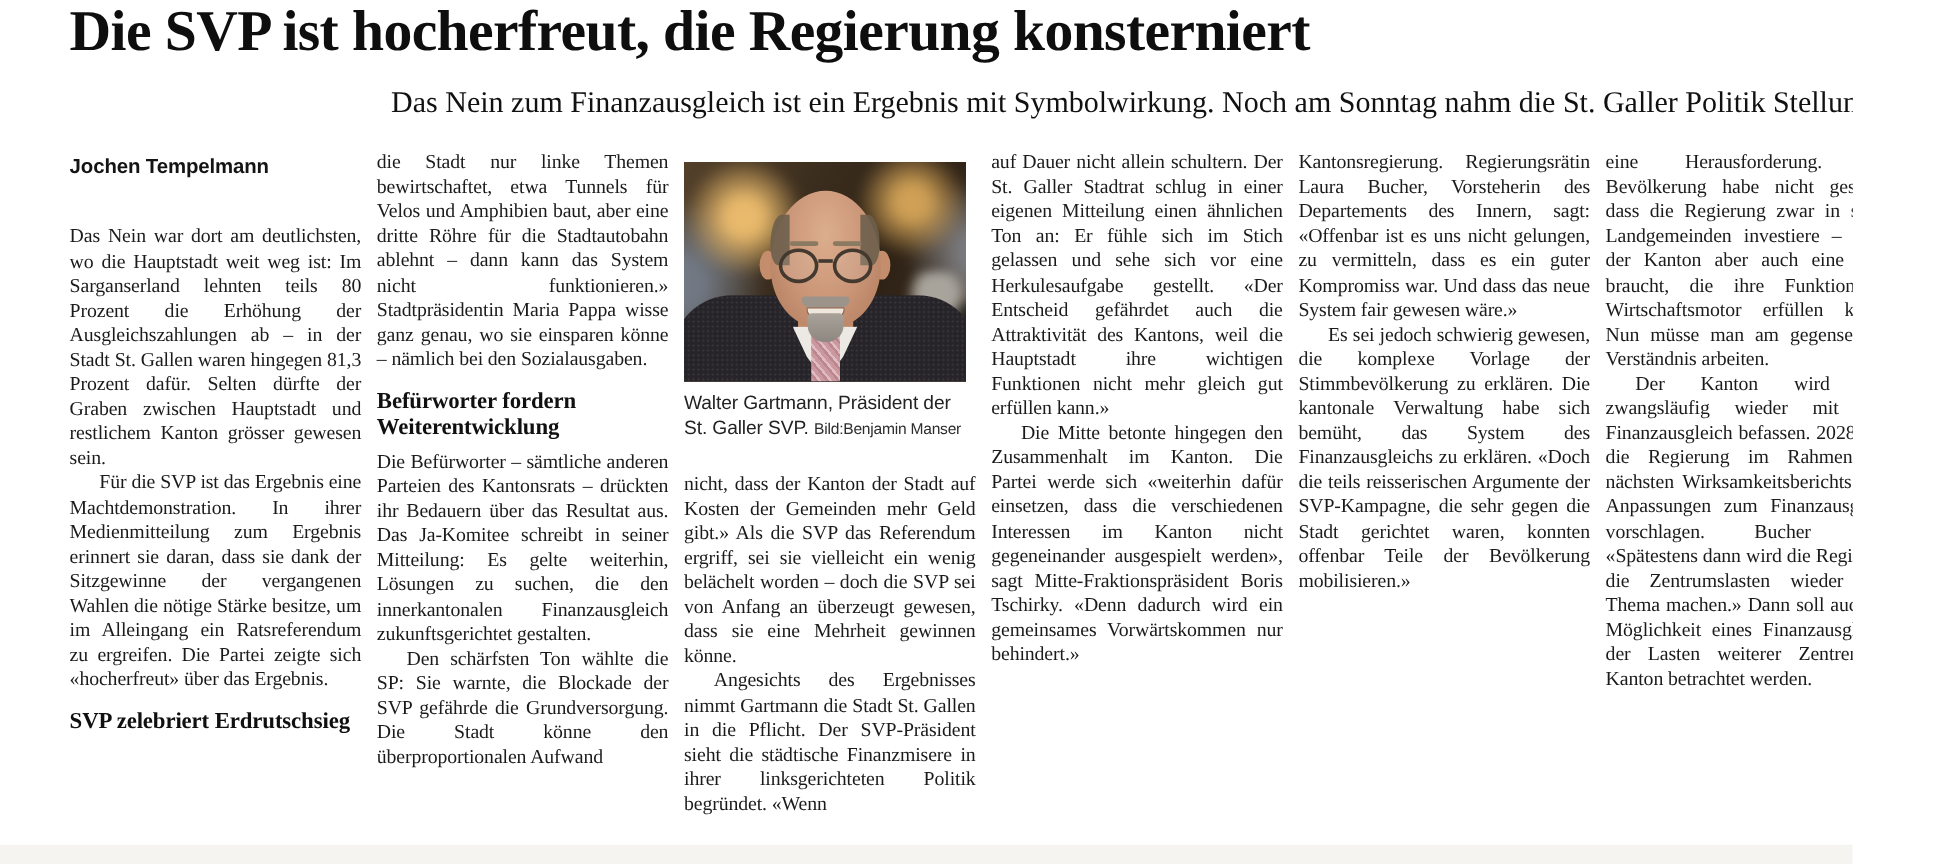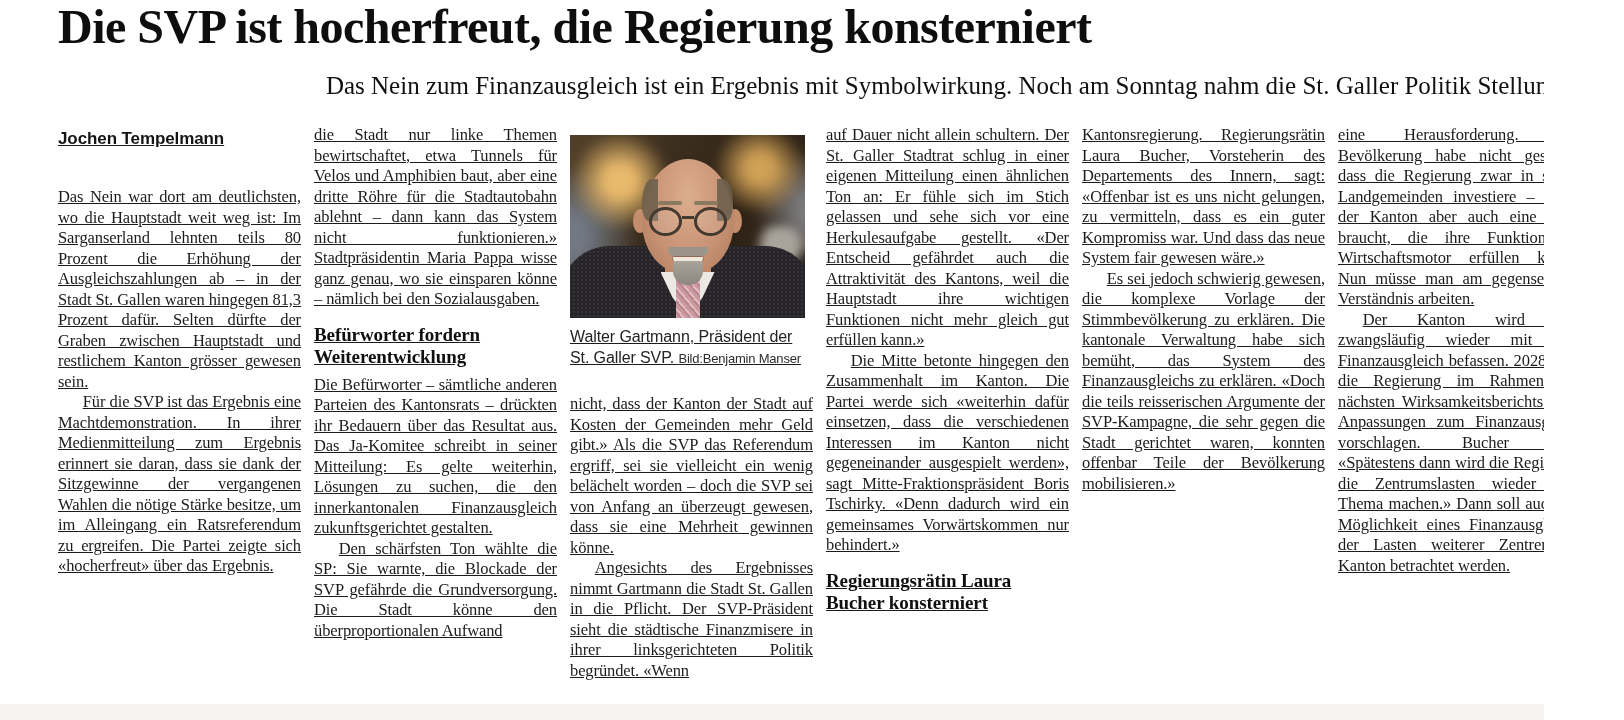--- a/index.html
+++ b/index.html
@@ -18,21 +18,21 @@
     position:absolute; left:67px; top:72px; width:1500px;
     font:400 25px/1.15 "Liberation Serif", serif; color:#111;text-align:right;
   }
   .columns{
     position:absolute; left:58px; top:125px; width:1523px; height:575px;
     display:flex; column-gap:13px; overflow:hidden;
   }
   .col{
     width:243px; flex:0 0 243px;
     font:400 16.5px/20.5px "Liberation Serif", serif;
-    text-align:justify; letter-spacing:-0.1px; color:#1b1b1b;text-decoration:underline;
+    text-align:justify; letter-spacing:-0.1px; color:#1b1b1b;
   }
   .col p{ margin:0; }
   .col p.indent{ text-indent:1.5em; }
   .byline{
     font:bold 17px/20px "Liberation Sans", sans-serif;
     color:#141414; margin:4px 0 38px 0; text-align:left;
   }
   h3.subhead{
     font:bold 19px/22px "Liberation Serif", serif;
     margin:14px 0 7px 0; text-align:left; color:#101010;
@@ -129,20 +129,21 @@
 
   <h1 class="headline">Die SVP ist hocherfreut, die Regierung konsterniert</h1>
   <p class="lead">Das Nein zum Finanzausgleich ist ein Ergebnis mit Symbolwirkung. Noch am Sonntag nahm die St. Galler Politik Stellung.</p>
 
   <div class="columns">
 
     <div class="col">
       <div class="byline">Jochen Tempelmann</div>
       <p>Das Nein war dort am deutlichsten, wo die Hauptstadt weit weg ist: Im Sarganserland lehnten teils 80 Prozent die Erhöhung der Ausgleichszahlungen ab – in der Stadt St. Gallen waren hingegen 81,3 Prozent dafür. Selten dürfte der Graben zwischen Hauptstadt und restlichem Kanton grösser gewesen sein.</p>
       <p class="indent">Für die SVP ist das Ergebnis eine Machtdemonstration. In ihrer Medienmitteilung zum Ergebnis erinnert sie daran, dass sie dank der Sitzgewinne der vergangenen Wahlen die nötige Stärke besitze, um im Alleingang ein Ratsreferendum zu ergreifen. Die Partei zeigte sich «hocherfreut» über das Ergebnis.</p>
+      <h3 class="subhead">SVP zelebriert Erdrutschsieg</h3>
     </div>
 
     <div class="col">
       <p>die Stadt nur linke Themen bewirtschaftet, etwa Tunnels für Velos und Amphibien baut, aber eine dritte Röhre für die Stadtautobahn ablehnt – dann kann das System nicht funktionieren.» Stadtpräsidentin Maria Pappa wisse ganz genau, wo sie einsparen könne – nämlich bei den Sozialausgaben.</p>
       <h3 class="subhead">Befürworter fordern Weiterentwicklung</h3>
       <p>Die Befürworter – sämtliche anderen Parteien des Kantonsrats – drückten ihr Bedauern über das Resultat aus. Das Ja-Komitee schreibt in seiner Mitteilung: Es gelte weiterhin, Lösungen zu suchen, die den innerkantonalen Finanzausgleich zukunftsgerichtet gestalten.</p>
       <p class="indent">Den schärfsten Ton wählte die SP: Sie warnte, die Blockade der SVP gefährde die Grundversorgung. Die Stadt könne den überproportionalen Aufwand</p>
     </div>
 
     <div class="col">
@@ -175,21 +176,20 @@
           <span>Bild:</span><span>Benjamin Manser</span>
         </span>
       </div>
       <p class="after-photo">nicht, dass der Kanton der Stadt auf Kosten der Gemeinden mehr Geld gibt.» Als die SVP das Referendum ergriff, sei sie vielleicht ein wenig belächelt worden – doch die SVP sei von Anfang an überzeugt gewesen, dass sie eine Mehrheit gewinnen könne.</p>
       <p class="indent">Angesichts des Ergebnisses nimmt Gartmann die Stadt St. Gallen in die Pflicht. Der SVP-Präsident sieht die städtische Finanzmisere in ihrer linksgerichteten Politik begründet. «Wenn</p>
     </div>
 
     <div class="col">
       <p>auf Dauer nicht allein schultern. Der St. Galler Stadtrat schlug in einer eigenen Mitteilung einen ähnlichen Ton an: Er fühle sich im Stich gelassen und sehe sich vor eine Herkulesaufgabe gestellt. «Der Entscheid gefährdet auch die Attraktivität des Kantons, weil die Hauptstadt ihre wichtigen Funktionen nicht mehr gleich gut erfüllen kann.»</p>
       <p class="indent">Die Mitte betonte hingegen den Zusammenhalt im Kanton. Die Partei werde sich «weiterhin dafür einsetzen, dass die verschiedenen Interessen im Kanton nicht gegeneinander ausgespielt werden», sagt Mitte-Fraktionspräsident Boris Tschirky. «Denn dadurch wird ein gemeinsames Vorwärtskommen nur behindert.»</p>
-      <h3 class="subhead">Regierungsrätin Laura Bucher konsterniert</h3>
     </div>
 
     <div class="col">
       <p>Kantonsregierung. Regierungsrätin Laura Bucher, Vorsteherin des Departements des Innern, sagt: «Offenbar ist es uns nicht gelungen, zu vermitteln, dass es ein guter Kompromiss war. Und dass das neue System fair gewesen wäre.»</p>
       <p class="indent">Es sei jedoch schwierig gewesen, die komplexe Vorlage der Stimmbevölkerung zu erklären. Die kantonale Verwaltung habe sich bemüht, das System des Finanzausgleichs zu erklären. «Doch die teils reisserischen Argumente der SVP-Kampagne, die sehr gegen die Stadt gerichtet waren, konnten offenbar Teile der Bevölkerung mobilisieren.»</p>
     </div>
 
     <div class="col">
       <p>eine Herausforderung. Die Bevölkerung habe nicht gesehen, dass die Regierung zwar in starke Landgemeinden investiere – «dass der Kanton aber auch eine Stadt braucht, die ihre Funktion als Wirtschaftsmotor erfüllen kann». Nun müsse man am gegenseitigen Verständnis arbeiten.</p>
       <p class="indent">Der Kanton wird sich zwangsläufig wieder mit dem Finanzausgleich befassen. 2028 wird die Regierung im Rahmen des nächsten Wirksamkeitsberichts neue Anpassungen zum Finanzausgleich vorschlagen. Bucher sagt: «Spätestens dann wird die Regierung die Zentrumslasten wieder zum Thema machen.» Dann soll auch die Möglichkeit eines Finanzausgleichs der Lasten weiterer Zentren im Kanton betrachtet werden.</p>

